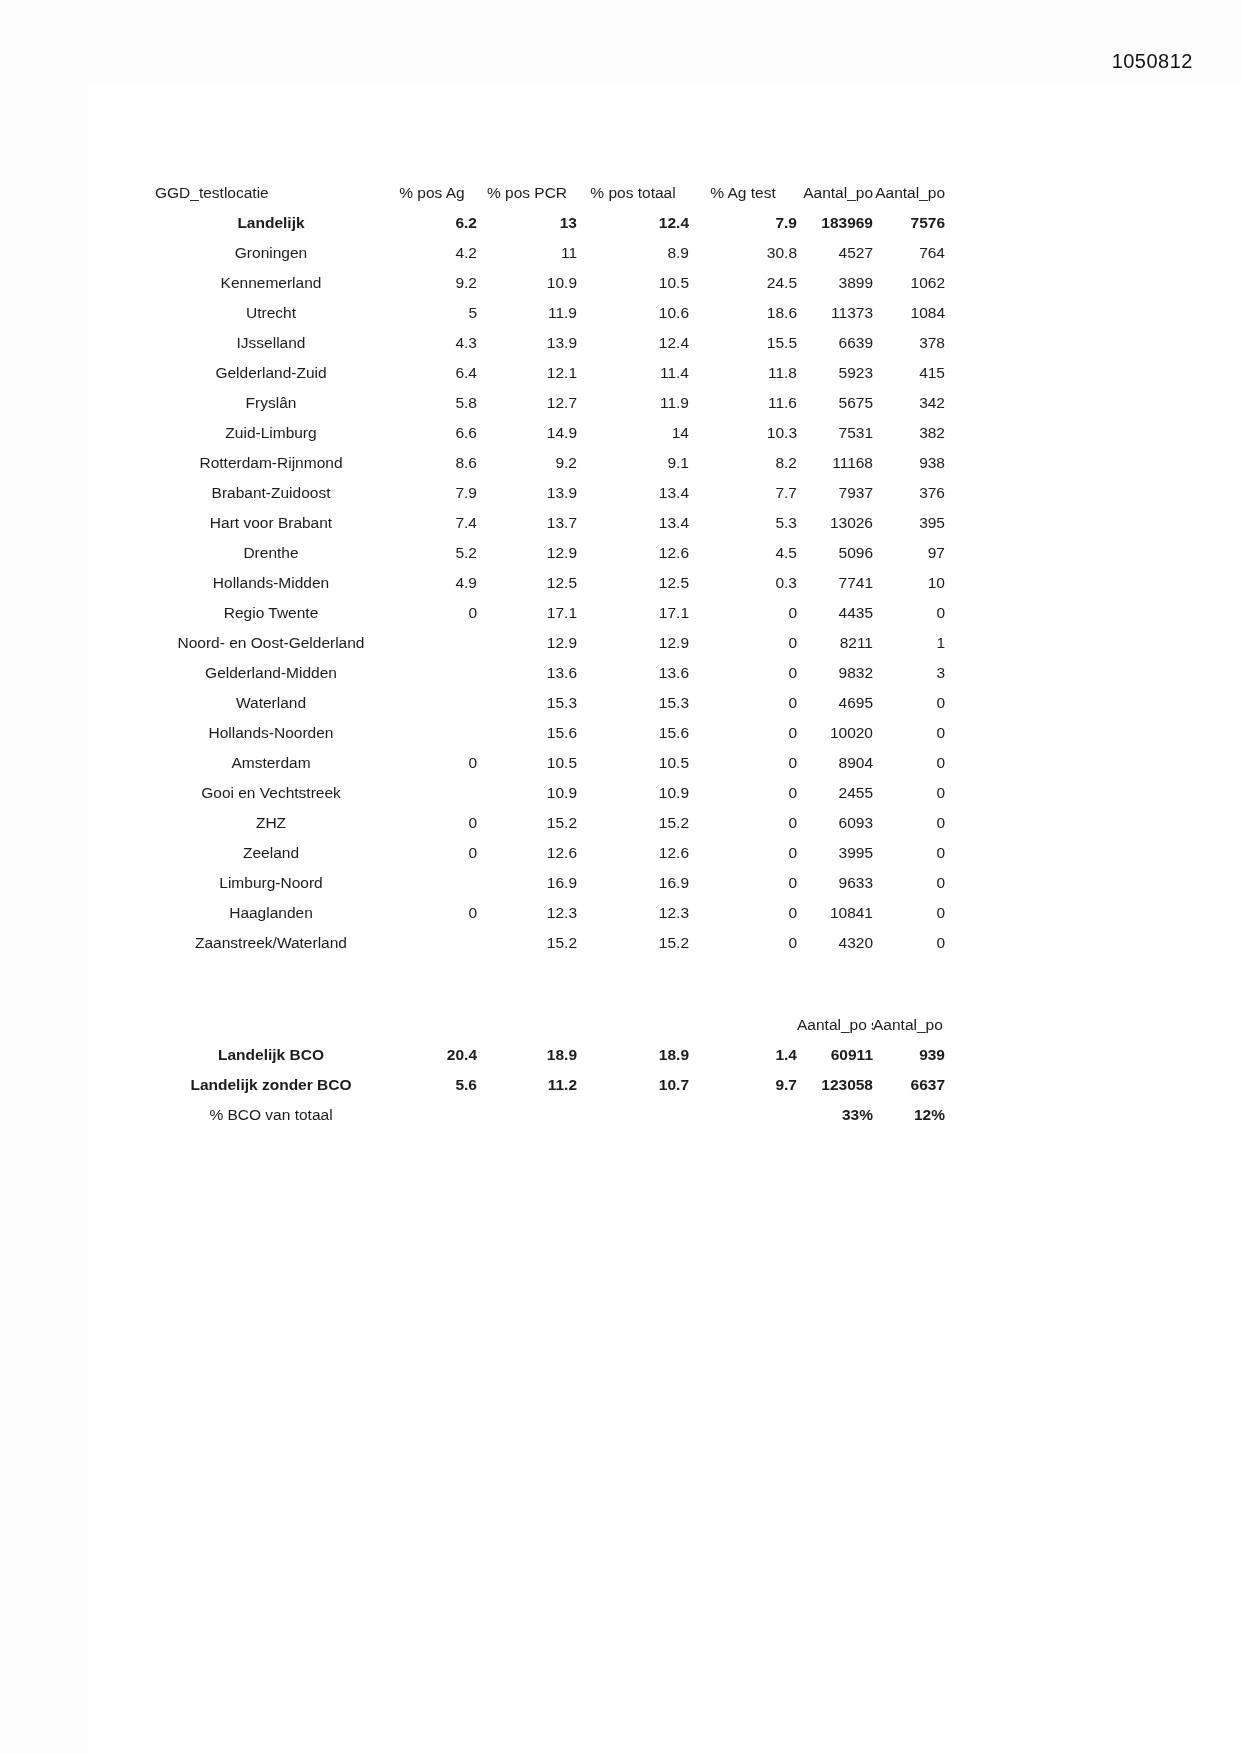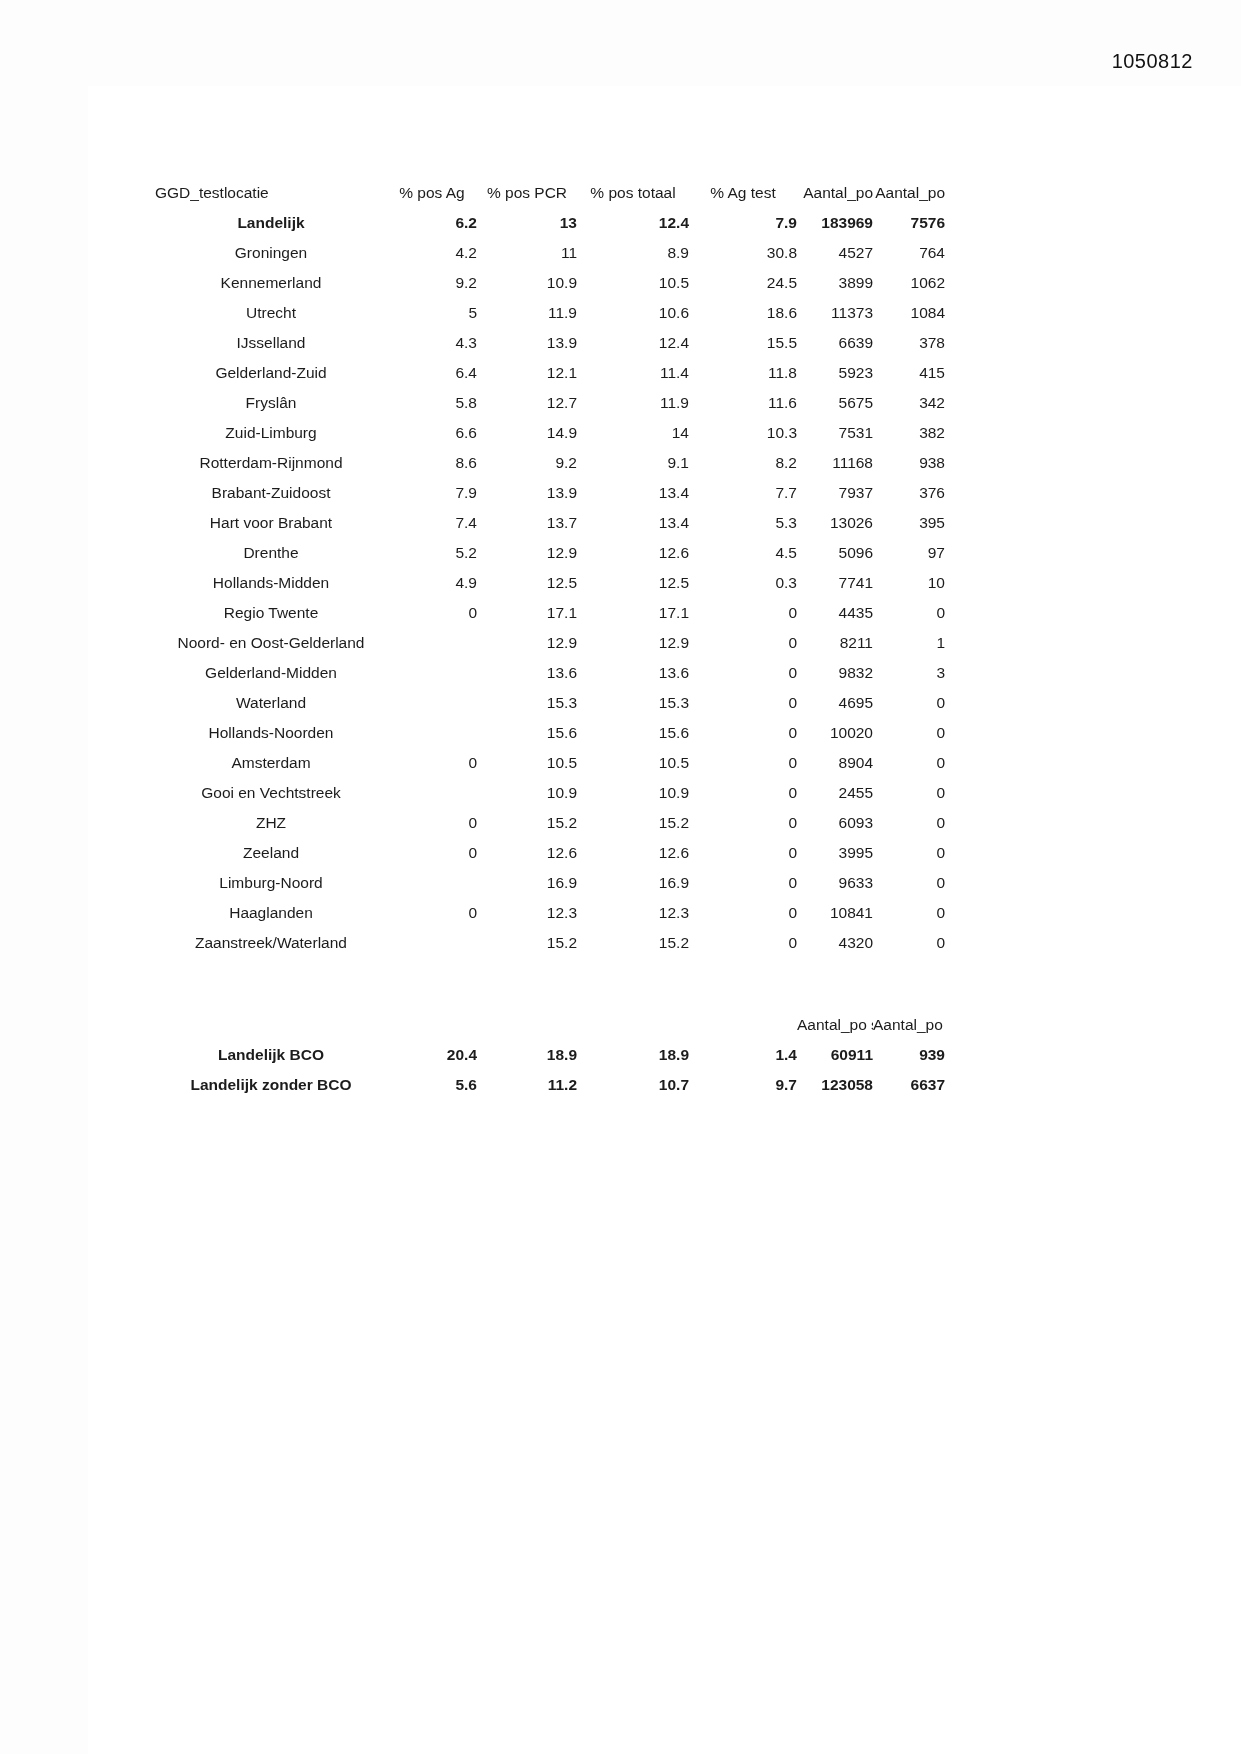--- a/index.html
+++ b/index.html
@@ -392,17 +392,26 @@
           </tr>
           <tr class="row-bold">
             <td class="t-name">Landelijk zonder BCO</td>
             <td class="t-num">5.6</td>
             <td class="t-num">11.2</td>
             <td class="t-num">10.7</td>
             <td class="t-num">9.7</td>
             <td class="t-num-tight">123058</td>
             <td class="t-num-tight">6637</td>
           </tr>
+          <tr>
+            <td class="t-name">% BCO van totaal</td>
+            <td class="t-num"></td>
+            <td class="t-num"></td>
+            <td class="t-num"></td>
+            <td class="t-num"></td>
+            <td class="t-num-tight" style="font-weight: bold;">33%</td>
+            <td class="t-num-tight" style="font-weight: bold;">12%</td>
+          </tr>
         </tbody>
     </table>
   </div>
 
 </div>
 
 </body></html>

